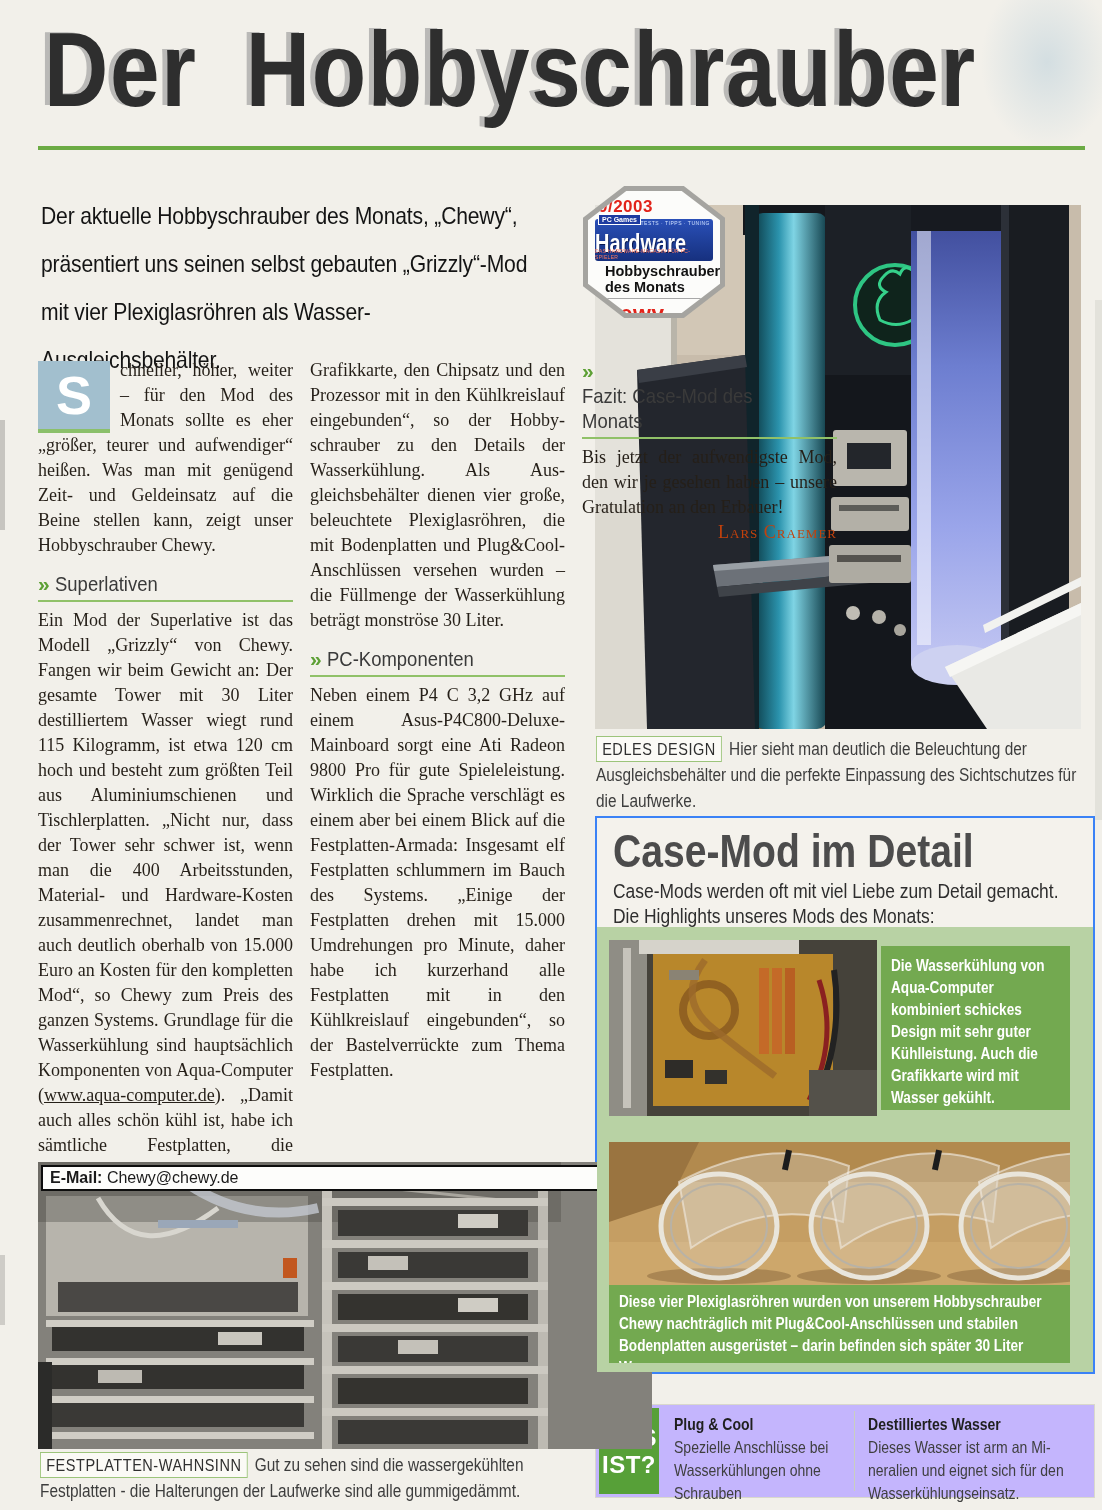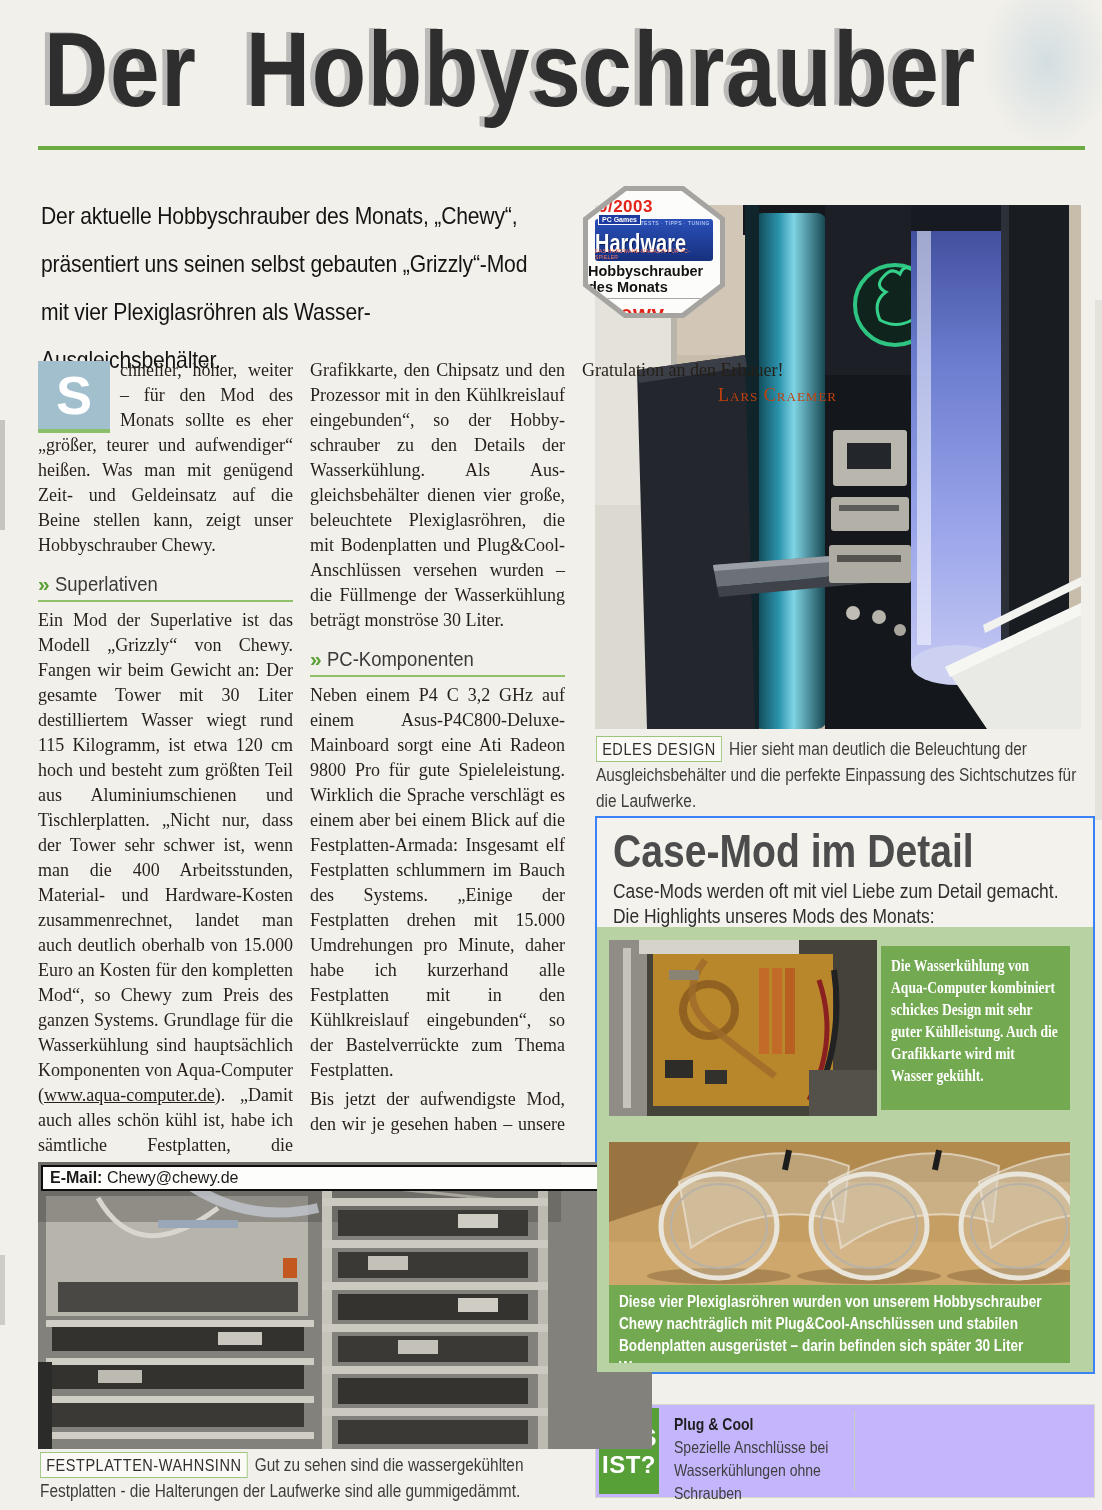--- a/index.html
+++ b/index.html
@@ -30,21 +30,21 @@
          background:#fcfcfa;text-align:left;}
   .badge-issue{margin-top:6px;font-size:17px;font-weight:bold;color:#e2231a;letter-spacing:0.5px;}
   .badge-logo{position:relative;width:118px;height:42px;margin:2px auto 2px;border-radius:3px;
               background:linear-gradient(#2a50b8,#16307e);}
   .logo-small{position:absolute;top:-5px;left:3px;background:#1d3aa0;border:1px solid #fff;
               color:#fff;font-size:7px;font-weight:bold;padding:0 3px;line-height:9px;}
   .logo-tags{position:absolute;top:1px;right:3px;font-size:5px;color:#cfe0ff;letter-spacing:0.5px;}
   .logo-main{padding-top:12px;font-size:25px;font-weight:bold;color:#fff;line-height:1;
              text-shadow:1px 1px 0 #0a1a50;}
   .logo-sub{position:absolute;bottom:1px;width:100%;font-size:5px;color:#ff7a60;letter-spacing:0.3px;}
-  .badge-award{font-size:14.5px;font-weight:bold;color:#121212;line-height:16px;margin-top:2px;}
+  .badge-award{font-size:14.5px;font-weight:bold;color:#121212;line-height:16px;margin-top:2px;padding-left:17px;}
   .badge-div{width:74%;margin:3px auto 2px;border-top:1px solid #a8a8a8;}
   .badge-name{font-size:23px;font-weight:bold;color:#e2231a;letter-spacing:0.5px;}
 
   
   .caption{position:absolute;font-size:17.5px;line-height:26px;color:#3d3d3d;
            transform:scaleX(0.88);transform-origin:0 0;}
   .main-caption{left:596px;top:736px;width:558px;}
   .hdd-caption{left:40px;top:1452px;width:600px;}
   .cap-label{display:inline-block;border:1px solid #9cc47a;background:#fbfaf6;padding:0 6px;
              margin-right:8px;font-size:16.5px;color:#2f2f2f;letter-spacing:0.6px;line-height:24px;}
@@ -69,21 +69,21 @@
   
   .detail-box{position:absolute;left:595px;top:816px;width:500px;height:558px;box-sizing:border-box;
               border:2px solid #3b82f6;background:#f4f2ec;}
   .detail-head{position:relative;padding:8px 16px 0;z-index:2;}
   .detail-head h2{margin:0;font-size:46px;line-height:50px;color:#4c4c4c;font-weight:bold;white-space:nowrap;}
   .detail-sub{font-size:20.5px;line-height:25px;color:#2e2e2e;margin-top:2px;}
   .detail-green{position:absolute;left:0;right:0;top:109px;bottom:0;background:#b8d2a4;z-index:1;}
   .dphoto1{position:absolute;left:12px;top:122px;width:268px;height:176px;z-index:2;background:#45423a;}
   .dcap1{position:absolute;left:284px;top:128px;width:189px;height:164px;z-index:2;background:#73a950;
          color:#fff;font-weight:bold;font-size:16px;line-height:22px;padding:9px 10px;box-sizing:border-box;
-         overflow:hidden;font-family:Liberation Serif, serif;}
+         overflow:hidden;}
   .dphoto2{position:absolute;left:12px;top:324px;width:461px;height:144px;z-index:2;background:#c59e63;}
   .dcap2{position:absolute;left:12px;top:467px;width:461px;height:78px;z-index:3;background:#73a950;
          color:#fff;font-weight:bold;font-size:16px;line-height:22px;padding:6px 10px;box-sizing:border-box;
          overflow:hidden;}
 
   
   .wasist{position:absolute;left:595px;top:1404px;width:500px;height:94px;box-sizing:border-box;
           background:#c4b5fd;border:1px solid #d9d8cc;}
   .wasist-badge{position:absolute;left:3px;top:3px;width:60px;height:86px;background:#57a038;
                 color:#fff;font-weight:bold;font-size:24px;line-height:27px;text-align:center;
@@ -199,20 +199,21 @@
 
   <div class="article">
     <p><span class="dropcap">S</span><span>chneller, höher, weiter – für den Mod des Monats sollte es eher „größer, teurer und aufwendi­ger“ heißen. Was man mit genü­gend Zeit- und Geldeinsatz auf die Beine stellen kann, zeigt un­ser Hobbyschrauber Chewy.</span></p>
 
     <div class="sec-head"><span class="chev">»</span><span class="sec-title">Superlativen</span></div>
     <p><span>Ein Mod der Superlative ist das Modell „Grizzly“ von Chewy. Fangen wir beim Gewicht an: Der gesamte Tower mit 30 Liter destilliertem Wasser wiegt rund 115 Kilogramm, ist etwa 120 cm hoch und besteht zum größten Teil aus Aluminium­schienen und Tischlerplatten. „Nicht nur, dass der Tower sehr schwer ist, wenn man die 400 Arbeitsstun­den, Material- und Hardware-Kosten zusammen­rechnet, lan­det man auch deutlich oberhalb von 15.000 Euro an Kosten für den kompletten Mod“, so Che­wy zum Preis des ganzen Sys­tems. Grundlage für die Wasser­kühlung sind hauptsächlich Komponenten von Aqua-Com­puter (</span><span class="link">www.aqua-computer.de</span><span>). „Damit auch alles schön kühl ist, habe ich sämtliche Festplatten, die Grafikkarte, den Chipsatz und den Prozes­sor mit in den Kühlkreislauf eingebunden“, so der Hobby­schrauber zu den Details der Wasserkühlung. Als Aus­gleichsbehälter dienen vier gro­ße, beleuchtete Plexiglas­röhren, die mit Bodenplatten und Plug&amp;Cool-Anschlüssen verse­hen wurden – die Füllmenge der Wasserkühlung beträgt monströse 30 Liter.</span></p>
 
     <div class="sec-head"><span class="chev">»</span><span class="sec-title">PC-Komponenten</span></div>
     <p>Neben einem P4 C 3,2 GHz auf einem Asus-P4C800-Deluxe-Mainboard sorgt eine Ati Rade­on 9800 Pro für gute Spieleleis­tung. Wirklich die Sprache ver­schlägt es einem aber bei einem Blick auf die Festplatten-Arma­da: Insgesamt elf Festplatten schlummern im Bauch des Sys­tems. „Einige der Festplatten drehen mit 15.000 Umdrehun­gen pro Minute, daher habe ich kurzerhand alle Festplatten mit in den Kühlkreislauf eingebun­den“, so der Bastelverrückte zum Thema Festplatten.</p>
 
+    <div class="sec-head"><span class="chev">»</span><span class="sec-title">Fazit: Case-Mod des Monats</span></div>
     <p><span>Bis jetzt der aufwendigste Mod, den wir je gesehen haben – unsere Gratulation an den Erbauer!</span> <span class="author">Lars Craemer</span></p>
   </div>
 
   <div class="detail-box">
     <div class="detail-head">
       <h2><span class="squeeze85">Case-Mod im Detail</span></h2>
       <div class="detail-sub cond">Case-Mods werden oft mit viel Liebe zum Detail ge­macht. Die Highlights unseres Mods des Monats:</div>
     </div>
     <div class="detail-green"></div>
 
@@ -277,20 +278,24 @@
   <div class="wasist">
     <div class="wasist-badge">
       <div>WAS</div>
       <div>IST?</div>
     </div>
     <div class="wi-col wi-col1">
       <div class="wi-title cond">Plug &amp; Cool</div>
       <div class="wi-body cond">Spezielle Anschlüsse bei Wasserkühlungen ohne Schrauben</div>
     </div>
     <div class="wi-divider"></div>
+    <div class="wi-col wi-col2">
+      <div class="wi-title cond">Destilliertes Wasser</div>
+      <div class="wi-body cond">Dieses Wasser ist arm an Mi­neralien und eignet sich für den Wasserkühlungseinsatz.</div>
+    </div>
   </div>
 
   <div class="hdd-photo">
     <svg width="523" height="287" viewBox="0 0 523 287" aria-hidden="true">
       <rect width="523" height="287" fill="#83817b"></rect>
       <rect width="523" height="60" fill="#6e6c66"></rect>
       <rect x="8" y="34" width="262" height="120" fill="#b7b4ac"></rect>
       <rect x="8" y="34" width="262" height="26" fill="#8f8d86"></rect>
       <path d="M60 36 q40 70 120 10" stroke="#d8d6cf" stroke-width="5" fill="none"></path>
       <path d="M150 22 q60 40 130 24" stroke="#c3c8cf" stroke-width="10" fill="none" opacity="0.8"></path>

